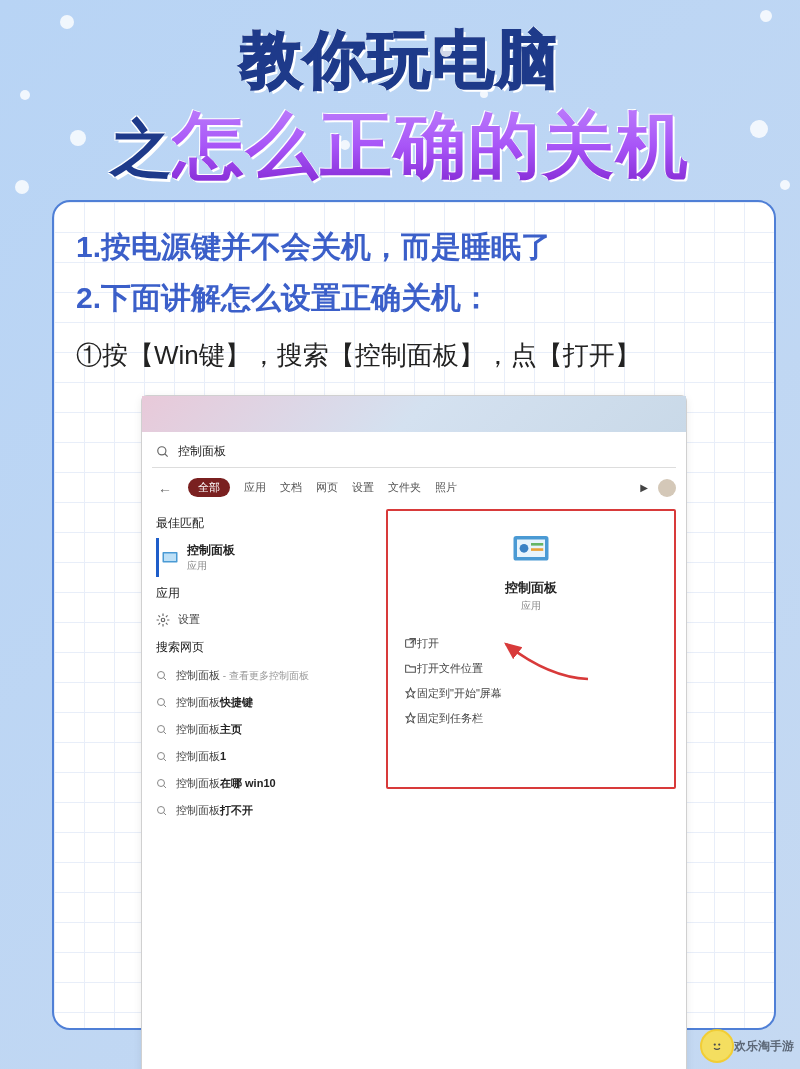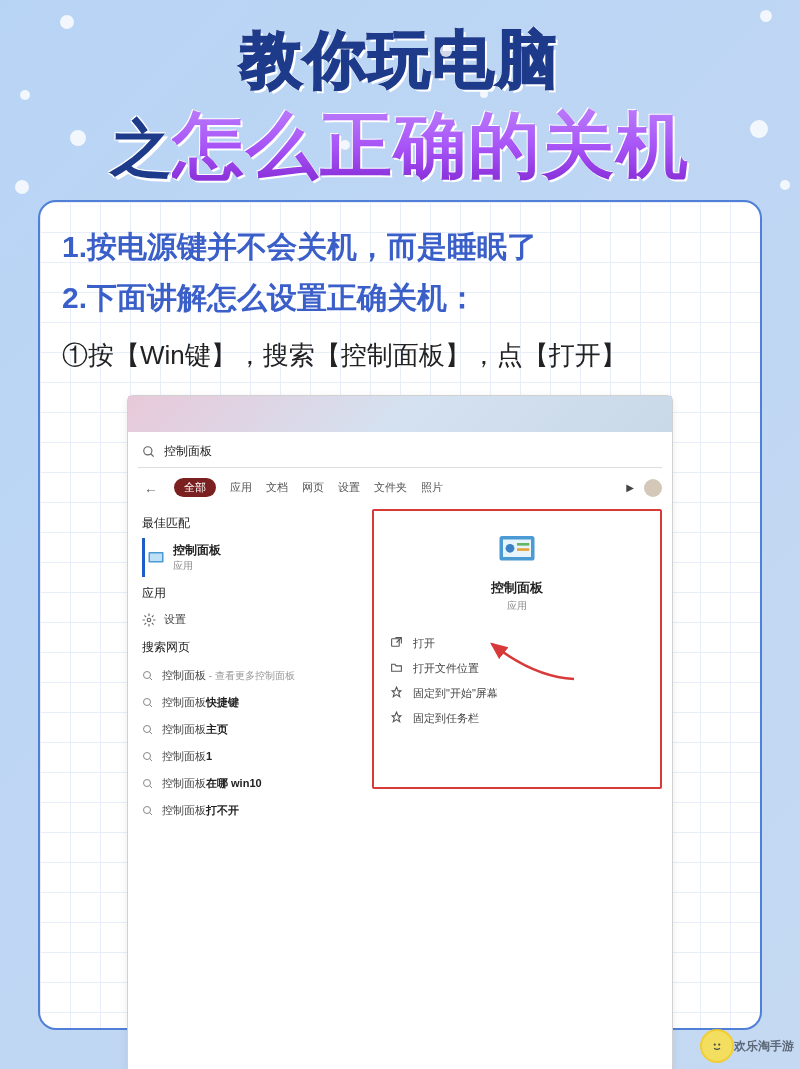--- a/index.html
+++ b/index.html
@@ -42,21 +42,21 @@
   font-size: 72px; font-weight: 900;
   background: linear-gradient(180deg, #c084fc 0%, #a855f7 50%, #7e22ce 100%);
   -webkit-background-clip: text;
   -webkit-text-fill-color: transparent;
   filter: drop-shadow(2px 2px 0 #fff) drop-shadow(-1px -1px 0 #fff);
   letter-spacing: 2px;
 }
 
 .card {
   position: absolute;
-  top: 200px; left: 38px;
+  top: 200px; left: 52px;
   width: 724px; height: 830px;
   background: #fff;
   border-radius: 18px;
   border: 2px solid #4f7fd6;
   padding: 18px 22px;
   background-image:
     linear-gradient(#e8eef9 1px, transparent 1px),
     linear-gradient(90deg, #e8eef9 1px, transparent 1px);
   background-size: 30px 30px;
   background-position: 0 0;
@@ -109,21 +109,21 @@
 .srow { display:flex; align-items:center; gap:8px; padding:6px 0; color:#444; font-size:11px; }
 .srow .mag2 { width:12px;height:12px; flex-shrink:0; }
 .srow .suffix { color:#999; font-size:10px; }
 .srow b { font-weight:700; color:#222; }
 
 .right-col { flex:1; padding:6px 10px 10px 4px; position:relative; }
 .red-box { border:2px solid #d83a3a; border-radius:2px; height:280px; padding:14px 10px; position:relative; }
 .rb-icon { width:42px;height:42px; margin:4px auto 0; display:block; }
 .rb-title { text-align:center; font-size:13px; font-weight:600; margin-top:8px; color:#222; }
 .rb-sub { text-align:center; font-size:10px; color:#888; margin-top:2px; margin-bottom:18px; }
-.rb-row { display:flex; gap:10px; font-size:11px; color:#444; padding:5px 6px; }
+.rb-row { display:flex; align-items:center; font-size:11px; color:#444; padding:5px 6px; }
 .rb-row .ic { width:13px;height:13px; flex-shrink:0; }
 .arrow { position:absolute; top:118px; left:100px; }
 
 .watermark { position:absolute; bottom:6px; right:6px; display:flex; align-items:center; gap:0; opacity:0.85; }
 .wm-circle { width:34px;height:34px;border-radius:50%;background:#fde047;border:2px solid #facc15;display:flex;align-items:center;justify-content:center; }
 .wm-text { font-size:12px; color:#4b5563; font-weight:600; }
 </style>
 </head>
 <body>
 

